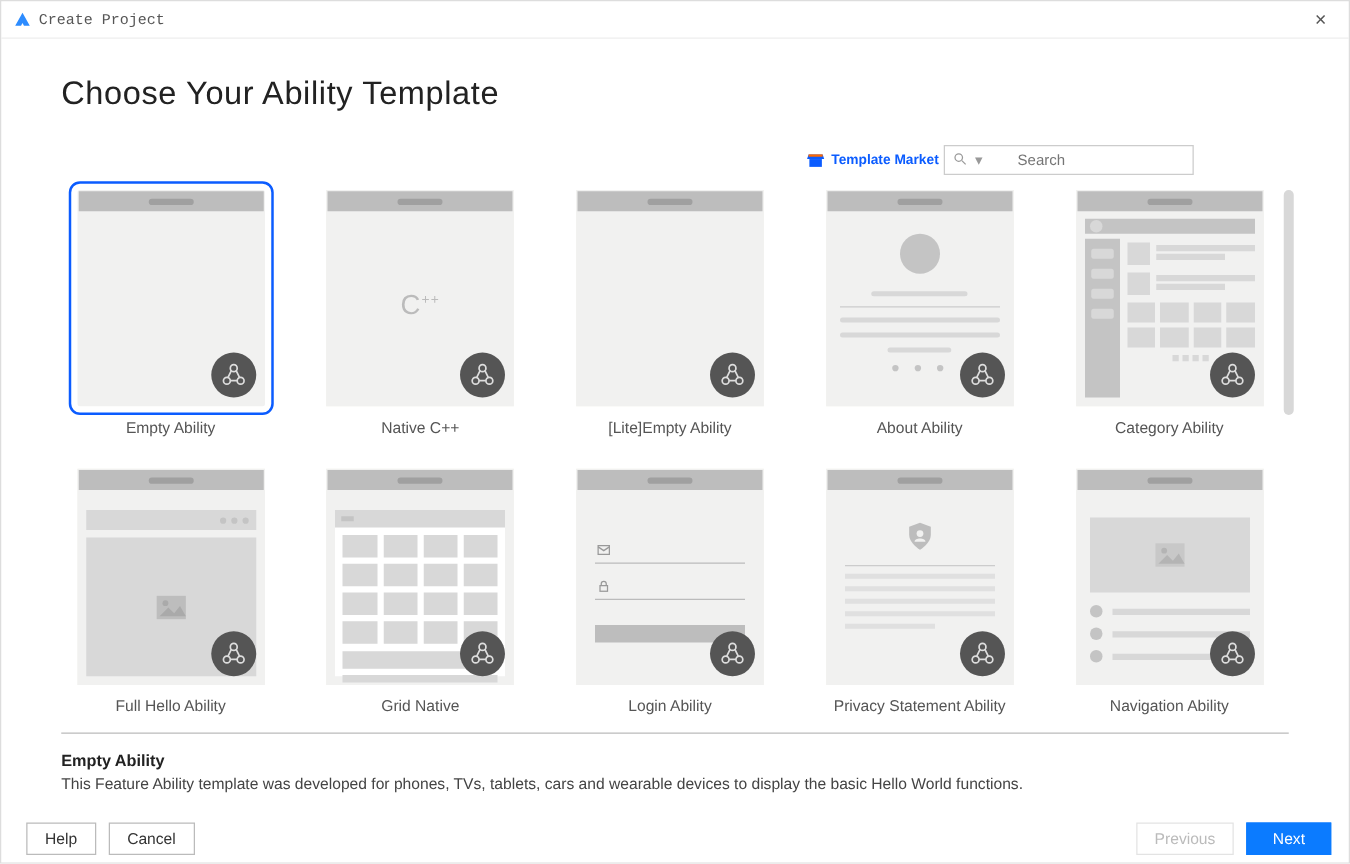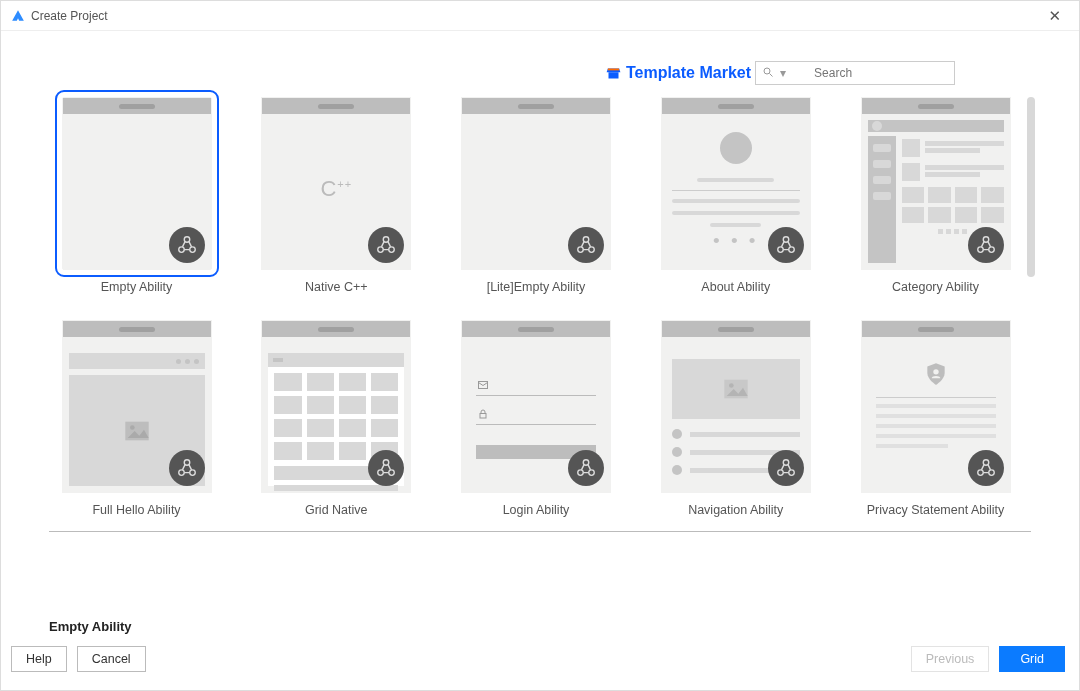--- a/index.html
+++ b/index.html
@@ -1,26 +1,26 @@
 <!DOCTYPE html>
 <html><head>
 <meta charset="utf-8">
 <style>
   * { box-sizing: border-box; }
   html, body { margin:0; padding:0; font-family: "Segoe UI", Arial, sans-serif; font-size:13px; color:#333; background:#fff; height:691px; width:1080px; overflow:hidden;}
   .window { width:1080px; height:691px; border:1px solid #ddd; display:flex; flex-direction:column; }
-  .titlebar { height:30px; display:flex; align-items:center; justify-content:space-between; padding:0 10px; border-bottom:1px solid #eee;}
+  .titlebar { height:30px; display:flex; align-items:center; justify-content:space-between; padding:0 10px; border-bottom:1px solid #eee;font-family:Liberation Mono, monospace;}
   .titlebar-left { display:flex; align-items:center; gap:6px; }
   .app-icon { width:14px; height:14px; }
   .titlebar-title { font-size:12px; color:#555; }
   .close-x { font-size:15px; color:#555; padding:4px 8px; cursor:default; font-weight:300;}
   .content { flex:1; padding: 28px 48px 12px 48px; overflow:hidden; display:flex; flex-direction:column;}
   h1.page-title { font-size:26px; font-weight:400; color:#222; margin:0 0 24px 0; letter-spacing:0.5px;}
   .toolbar-row { display:flex; align-items:center; justify-content:flex-end; gap:22px; margin: 0 0 6px 0; position:relative; height:28px;}
-  .market-link { color:#0b5cff; font-weight:700; font-size:16px; display:flex; align-items:center; gap:5px; position:absolute; right:280px;}
+  .market-link { color:#0b5cff; font-weight:700; font-size:11px; display:flex; align-items:center; gap:5px; position:absolute; right:280px;}
   .market-icon { width:15px; height:15px; }
   .search-box { width:200px; height:24px; border:1px solid #ccc; display:flex; align-items:center; gap:6px; padding:0 6px; font-size:12px; color:#999; background:#fff; position:absolute; right:76px;}
   .search-box input { border:none; outline:none; width:100%; font-size:12px; color:#444; background:transparent;margin-left:20px;}
   .search-box .mag { color:#999; font-size:12px; line-height:1;}
   .gallery-wrap { position:relative; flex:1; margin-top:4px;}
   .gallery { display:grid; grid-template-columns: repeat(5, 175px); column-gap:10px; row-gap:26px; justify-content:space-between; padding-right:8px; padding-bottom:14px; border-bottom:1px solid #bbb;}
   .scrollbar { position:absolute; right:-4px; top:0; width:8px; height:180px; background:#d8d8d8; border-radius:6px; }
   .tile-wrap { display:flex; flex-direction:column; align-items:center; gap:10px; }
   .tile { width:150px; height:173px; background:#f1f1f0; position:relative; border:1px solid #f1f1f0;}
   .tile.selected-outer { outline:2px solid #0b5cff; outline-offset:5px; border-radius:2px;}
@@ -82,41 +82,42 @@
 
   .priv-body { position:absolute; top:24px; left:14px; right:14px;}
   .shield { width:26px; height:26px; margin:0 auto 10px auto; display:block;}
   .priv-line { height:4px; background:#e0e0e0; margin:6px 0;}
 
   
   .desc { margin-top:14px; }
   .desc-title { font-weight:700; font-size:13px; color:#222; }
   .desc-text { font-size:12.5px; color:#444; margin-top:4px;}
   
-  .footer { height:44px; display:flex; align-items:flex-start; padding:0 14px 6px 10px; gap:10px;}
+  .footer { height:44px; display:flex; align-items:flex-end; padding:0 14px 6px 20px; gap:10px;}
   .btn { height:26px; padding:0 14px; border:1px solid #bbb; background:#fff; font-size:12.5px; color:#333; display:flex; align-items:center; cursor:default;}
   .btn.primary { background:#0b7bff; border-color:#0b7bff; color:#fff; padding:0 20px;}
   .btn.disabled { color:#bbb; border-color:#e3e3e3; }
   .footer .spacer { flex:1; }
 </style>
 </head>
 <body>
 
 <div class="window">
   <div class="titlebar">
     <div class="titlebar-left">
       <svg class="app-icon" viewBox="0 0 24 24">
           <path fill="#2d8cff" d="M12 2 L22 20 H14 L12 16 L10 20 H2 Z"></path>
         </svg>
       <span class="titlebar-title">Create Project</span>
     </div>
     <div class="close-x">✕</div>
   </div>
 
   <div class="content">
+    <h1 class="page-title">Choose Your Ability Template</h1>
 
     <div class="toolbar-row">
       <div class="market-link">
         <svg class="market-icon" viewBox="0 0 24 24">
             <rect x="4" y="10" width="16" height="10" fill="#0b5cff"></rect>
             <path d="M3 4 H21 L23 10 H1 Z" fill="#0b5cff"></path>
             <rect x="3" y="4" width="18" height="3" fill="#ff6a00"></rect>
           </svg>
         <span>Template Market</span>
       </div>
@@ -397,61 +398,20 @@
               </div>
             </div>
             <div class="tile-label">Login Ability</div>
           </div>
           <div class="tile-wrap">
             <div class="tile">
               <div class="tile-header">
                 <span class="sys-pill"></span>
               </div>
               <div class="tile-body">
-                <div class="nav-top">
-                  <svg class="pic-icon" viewBox="0 0 24 24">
-                    <rect x="2" y="4" width="20" height="16" fill="#c8c8c8"></rect>
-                    <circle cx="8" cy="9" r="2" fill="#b4b4b4"></circle>
-                    <path d="M4 18 L10 12 L14 16 L18 11 L22 18 Z" fill="#b4b4b4"></path>
-                  </svg>
-                </div>
-                <div class="nav-list">
-                  <div class="nav-item">
-                    <span class="dot"></span>
-                    <span class="bar"></span>
-                  </div>
-                  <div class="nav-item">
-                    <span class="dot"></span>
-                    <span class="bar"></span>
-                  </div>
-                  <div class="nav-item">
-                    <span class="dot"></span>
-                    <span class="bar"></span>
-                  </div>
-                </div>
-              </div>
-              <div class="badge">
-                <svg viewBox="0 0 24 24">
-                  <g stroke="#ddd" stroke-width="1.5" fill="none">
-                    <circle cx="12" cy="6" r="3"></circle>
-                    <circle cx="6" cy="17" r="3"></circle>
-                    <circle cx="18" cy="17" r="3"></circle>
-                    <path d="M10 8 L7 14 M14 8 L17 14 M9 17 H15"></path>
-                  </g>
-                </svg>
-              </div>
-            </div>
-            <div class="tile-label">Navigation Ability</div>
-          </div>
-          <div class="tile-wrap">
-            <div class="tile">
-              <div class="tile-header">
-                <span class="sys-pill"></span>
-              </div>
-              <div class="tile-body">
                 <div class="priv-body">
                   <svg class="shield" viewBox="0 0 24 24">
                     <path d="M12 2 L20 5 V11 C20 17 12 22 12 22 C12 22 4 17 4 11 V5 Z" fill="#bdbdbd"></path>
                     <circle cx="12" cy="10" r="2.5" fill="#f1f1f0"></circle>
                     <path d="M8 16 C8 13 16 13 16 16 Z" fill="#f1f1f0"></path>
                   </svg>
                   <div class="sep"></div>
                   <div class="priv-line"></div>
                   <div class="priv-line"></div>
                   <div class="priv-line"></div>
@@ -465,28 +425,70 @@
                     <circle cx="12" cy="6" r="3"></circle>
                     <circle cx="6" cy="17" r="3"></circle>
                     <circle cx="18" cy="17" r="3"></circle>
                     <path d="M10 8 L7 14 M14 8 L17 14 M9 17 H15"></path>
                   </g>
                 </svg>
               </div>
             </div>
             <div class="tile-label">Privacy Statement Ability</div>
           </div>
+          <div class="tile-wrap">
+            <div class="tile">
+              <div class="tile-header">
+                <span class="sys-pill"></span>
+              </div>
+              <div class="tile-body">
+                <div class="nav-top">
+                  <svg class="pic-icon" viewBox="0 0 24 24">
+                    <rect x="2" y="4" width="20" height="16" fill="#c8c8c8"></rect>
+                    <circle cx="8" cy="9" r="2" fill="#b4b4b4"></circle>
+                    <path d="M4 18 L10 12 L14 16 L18 11 L22 18 Z" fill="#b4b4b4"></path>
+                  </svg>
+                </div>
+                <div class="nav-list">
+                  <div class="nav-item">
+                    <span class="dot"></span>
+                    <span class="bar"></span>
+                  </div>
+                  <div class="nav-item">
+                    <span class="dot"></span>
+                    <span class="bar"></span>
+                  </div>
+                  <div class="nav-item">
+                    <span class="dot"></span>
+                    <span class="bar"></span>
+                  </div>
+                </div>
+              </div>
+              <div class="badge">
+                <svg viewBox="0 0 24 24">
+                  <g stroke="#ddd" stroke-width="1.5" fill="none">
+                    <circle cx="12" cy="6" r="3"></circle>
+                    <circle cx="6" cy="17" r="3"></circle>
+                    <circle cx="18" cy="17" r="3"></circle>
+                    <path d="M10 8 L7 14 M14 8 L17 14 M9 17 H15"></path>
+                  </g>
+                </svg>
+              </div>
+            </div>
+            <div class="tile-label">Navigation Ability</div>
+          </div>
         </div>
     </div>
 
     <div class="desc">
       <div class="desc-title">Empty Ability</div>
+      <div class="desc-text">This Feature Ability template was developed for phones, TVs, tablets, cars and wearable devices to display the basic Hello World functions.</div>
     </div>
   </div>
 
   <div class="footer">
     <div class="btn">Help</div>
     <div class="btn">Cancel</div>
     <div class="spacer"></div>
     <div class="btn disabled">Previous</div>
-    <div class="btn primary">Grid</div>
+    <div class="btn primary">Next</div>
   </div>
 </div>
 
 </body></html>

